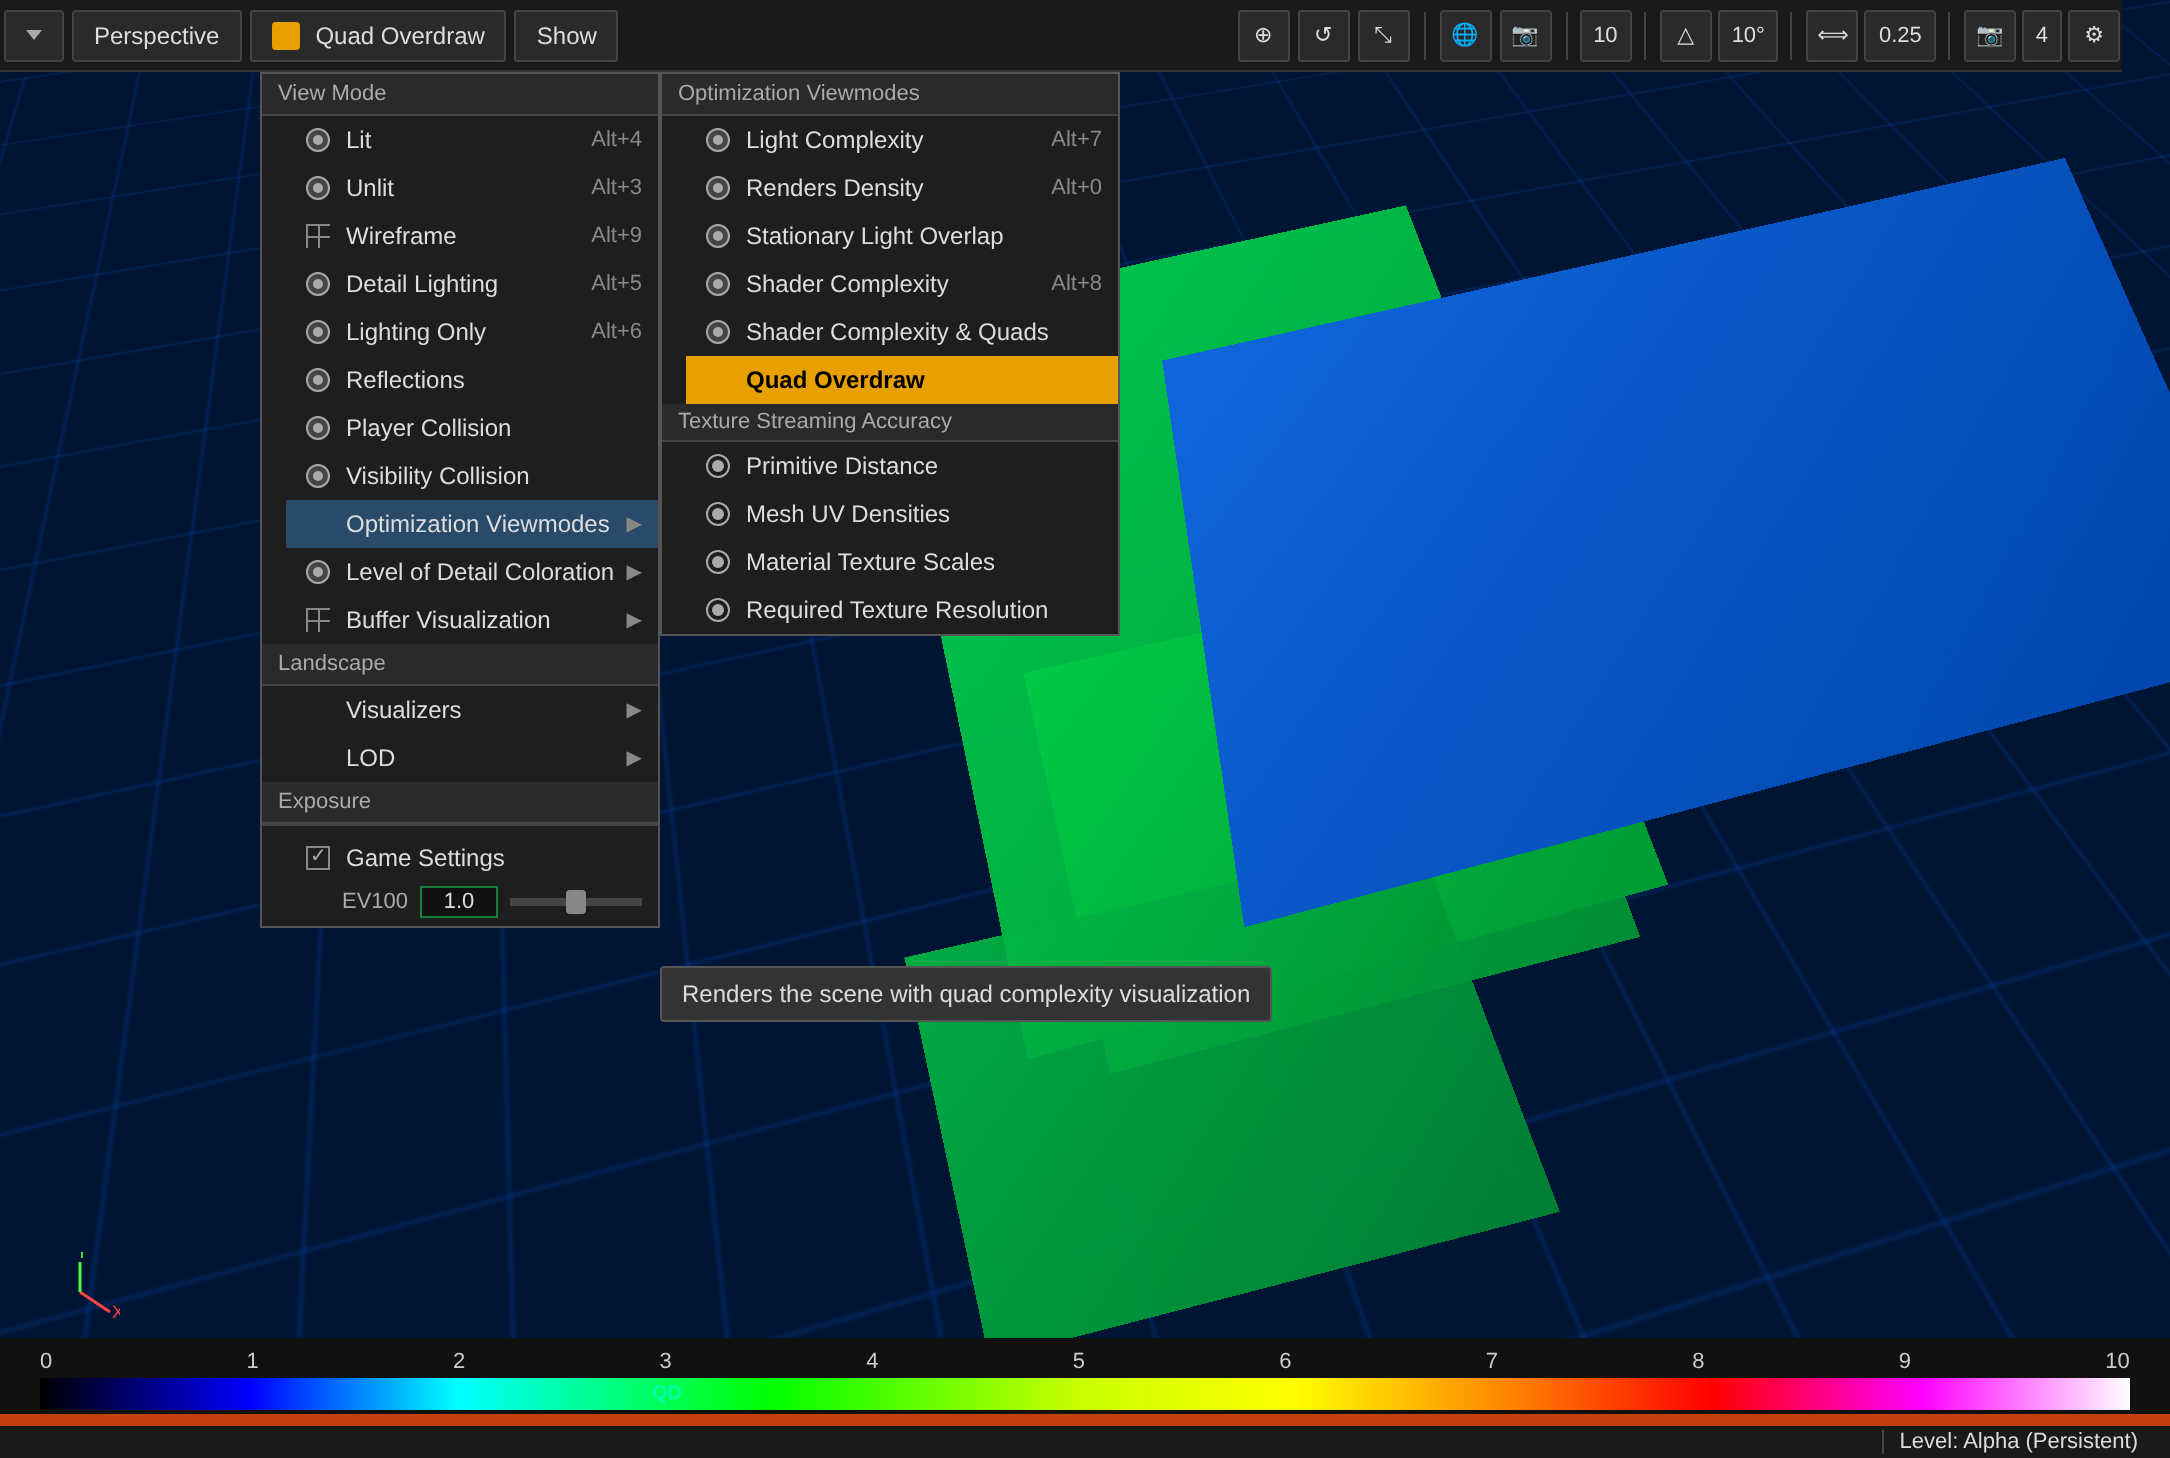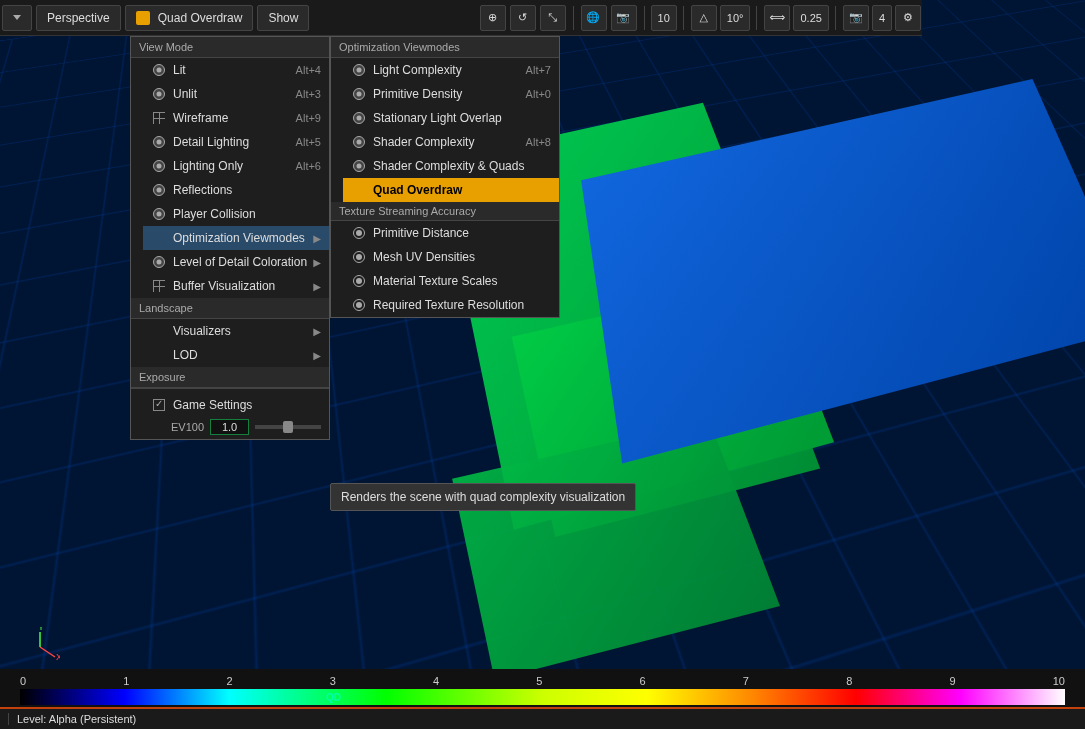--- a/index.html
+++ b/index.html
@@ -70,21 +70,21 @@
       width: 500px; height: 300px;
       top: 100px; left: 600px;
       transform: perspective(800px) rotateX(25deg) rotateZ(-15deg);
       background: linear-gradient(135deg, #1166dd, #0044aa);
     }
 
     
     #toolbar {
       position: absolute;
       top: 0; left: 0;
-      width: 922px;
+      width: 1061px;
       height: 36px;
       background: #1a1a1a;
       display: flex;
       align-items: center;
       z-index: 100;
       border-bottom: 1px solid #333;
     }
 
     .toolbar-btn {
       display: flex;
@@ -313,22 +313,23 @@
     
     #status-bar {
       position: absolute;
       bottom: 0; left: 0;
       width: 1085px;
       height: 22px;
       background: #1a1a1a;
       z-index: 101;
       display: flex;
       align-items: center;
+      justify-content: flex-end;
       padding: 0 8px;
-      border-top: 2px solid #c2410c;
+      border-top: 6px solid #c2410c;
     }
 
     .status-item {
       color: #ddd;
       font-size: 11px;
       padding: 0 8px;
       border-left: 1px solid #444;
     }
 
     
@@ -483,20 +484,26 @@
         <div class="icon-circle-dot"></div>
       </div>
     <span class="menu-item-label">Reflections</span>
   </div>
   <div class="menu-item">
     <div class="menu-item-icon">
         <div class="icon-circle-dot"></div>
       </div>
     <span class="menu-item-label">Player Collision</span>
   </div>
+  <div class="menu-item">
+    <div class="menu-item-icon">
+        <div class="icon-circle-dot"></div>
+      </div>
+    <span class="menu-item-label">Visibility Collision</span>
+  </div>
 
   <div class="menu-item selected">
     <div class="menu-item-icon"></div>
     <span class="menu-item-label">Optimization Viewmodes</span>
     <span class="menu-item-arrow">▶</span>
   </div>
   <div class="menu-item">
     <div class="menu-item-icon">
         <div class="icon-circle-dot"></div>
       </div>
@@ -548,21 +555,21 @@
     <div class="menu-item-icon">
         <div class="icon-circle-dot"></div>
       </div>
     <span class="menu-item-label">Light Complexity</span>
     <span class="menu-item-shortcut">Alt+7</span>
   </div>
   <div class="menu-item">
     <div class="menu-item-icon">
         <div class="icon-circle-dot"></div>
       </div>
-    <span class="menu-item-label">Primitive Density</span>
+    <span class="menu-item-label">Renders Density</span>
     <span class="menu-item-shortcut">Alt+0</span>
   </div>
   <div class="menu-item">
     <div class="menu-item-icon">
         <div class="icon-circle-dot"></div>
       </div>
     <span class="menu-item-label">Stationary Light Overlap</span>
   </div>
   <div class="menu-item">
     <div class="menu-item-icon">

